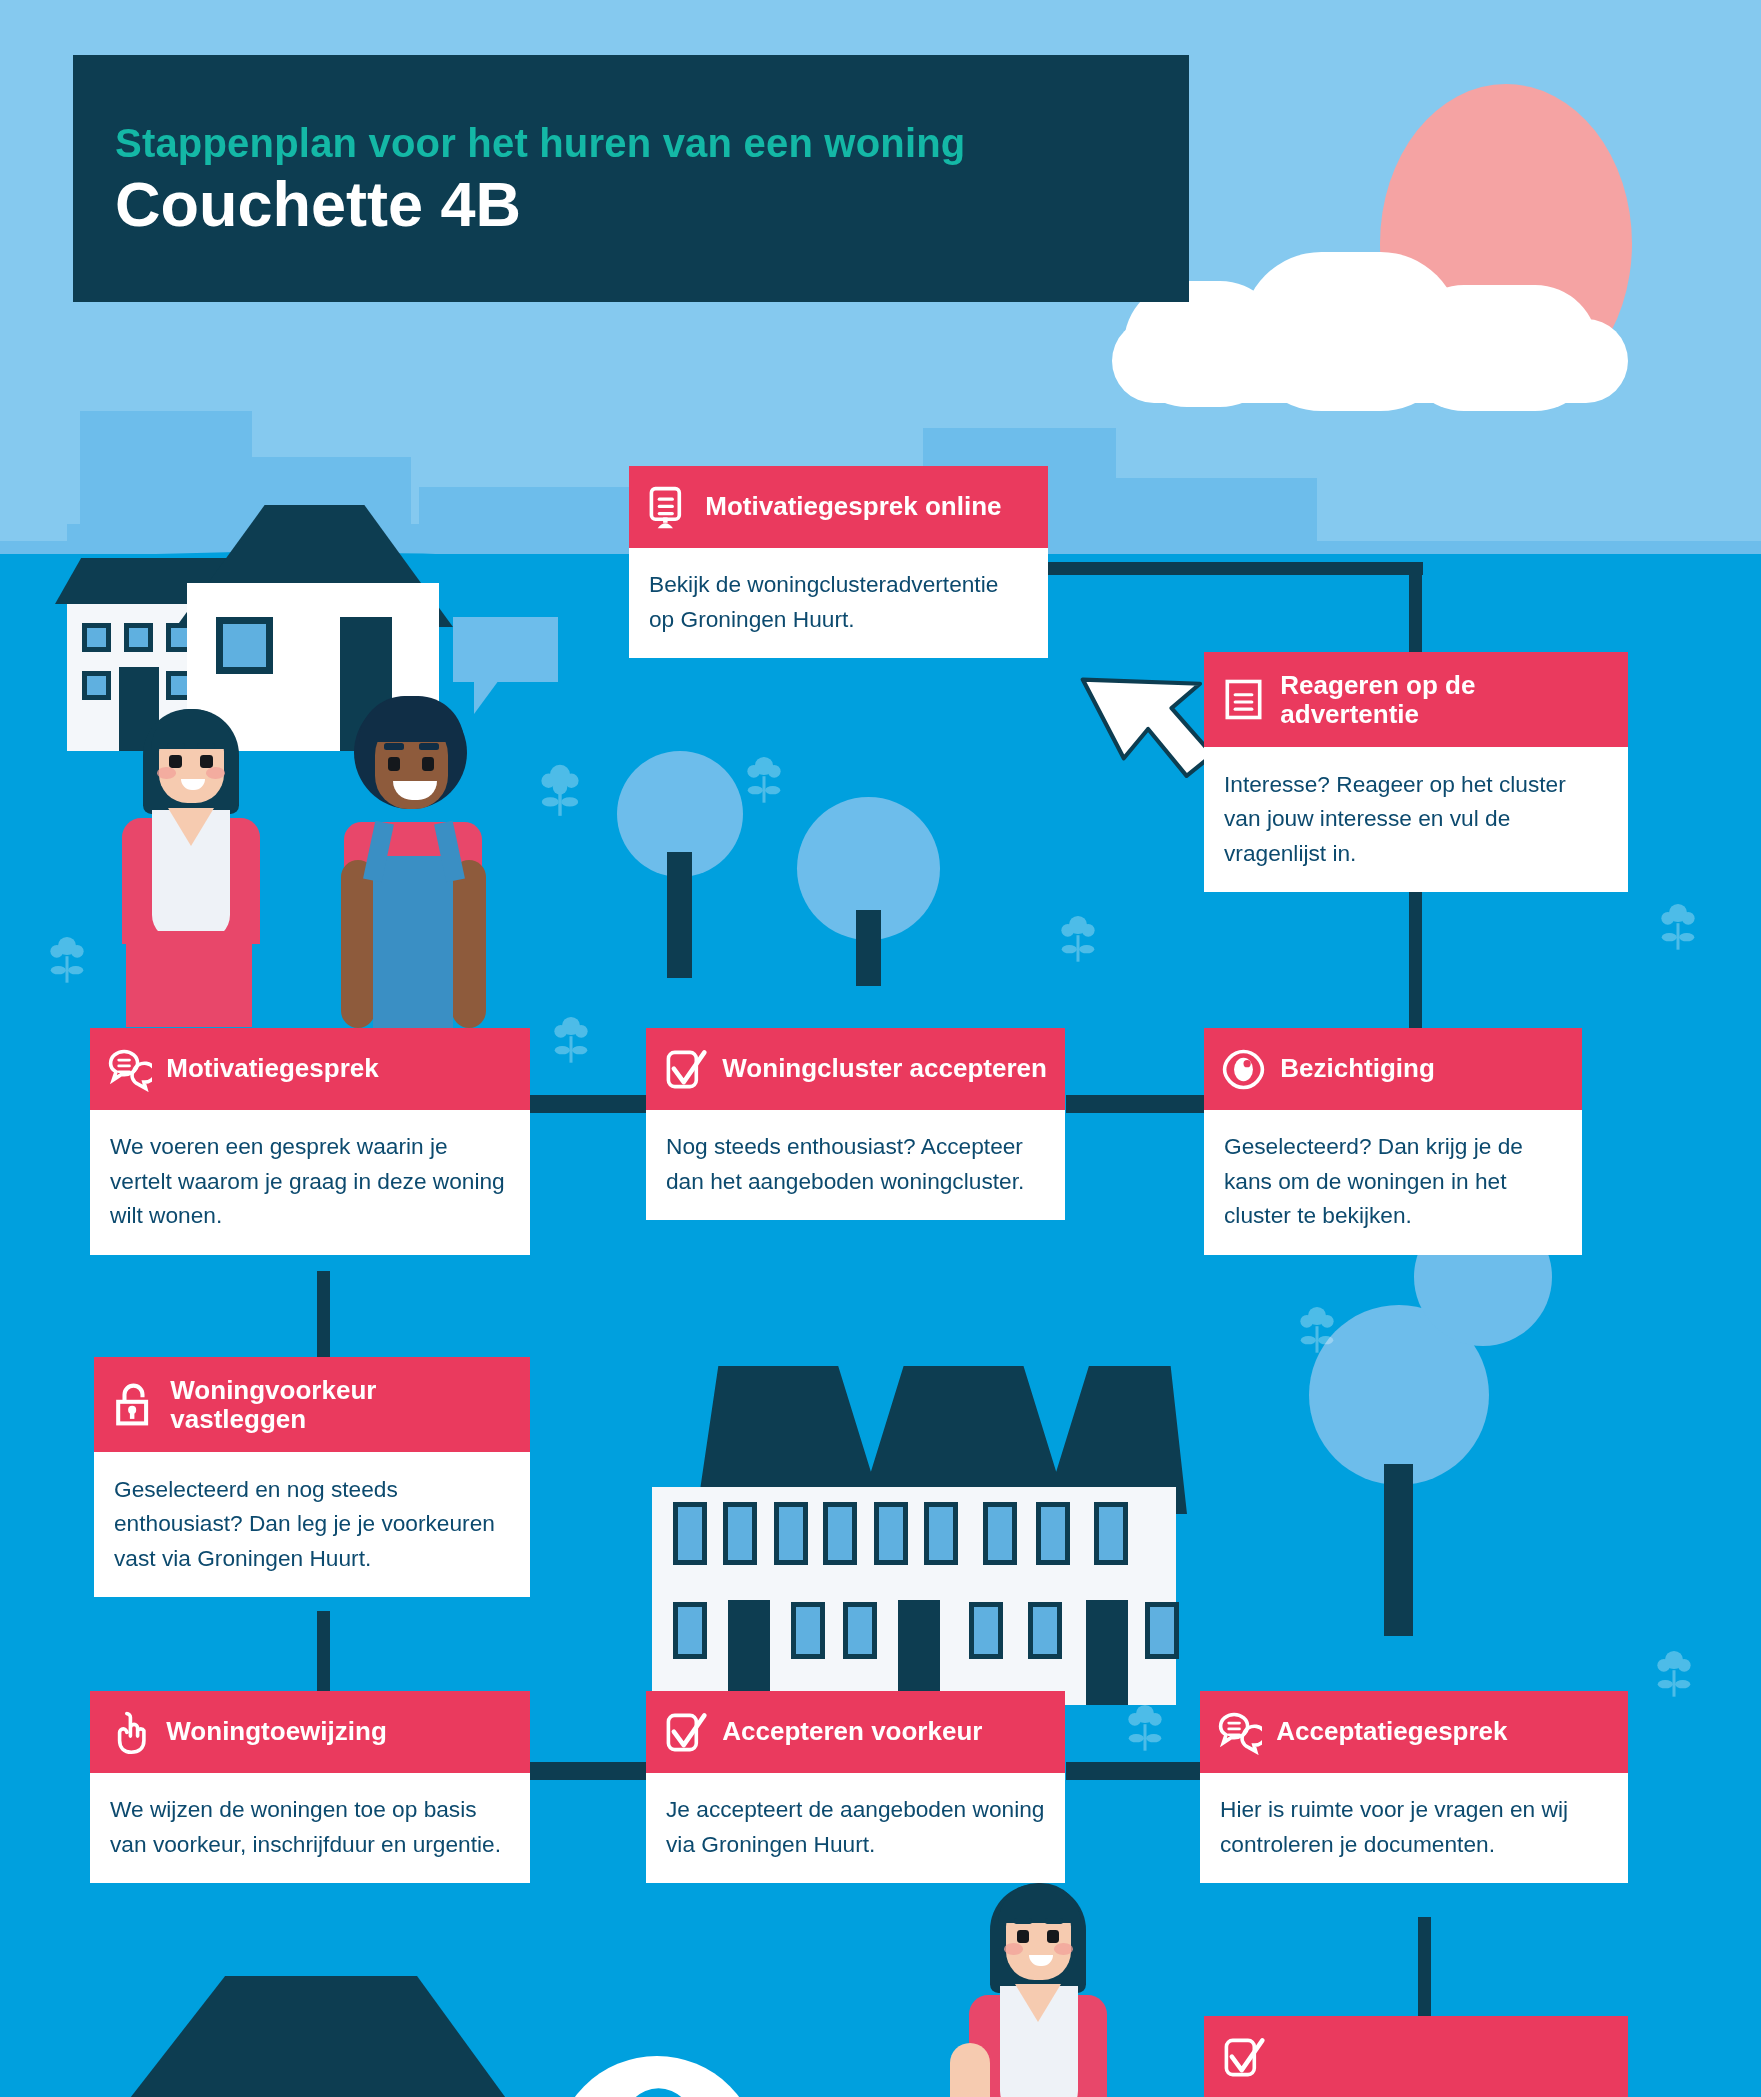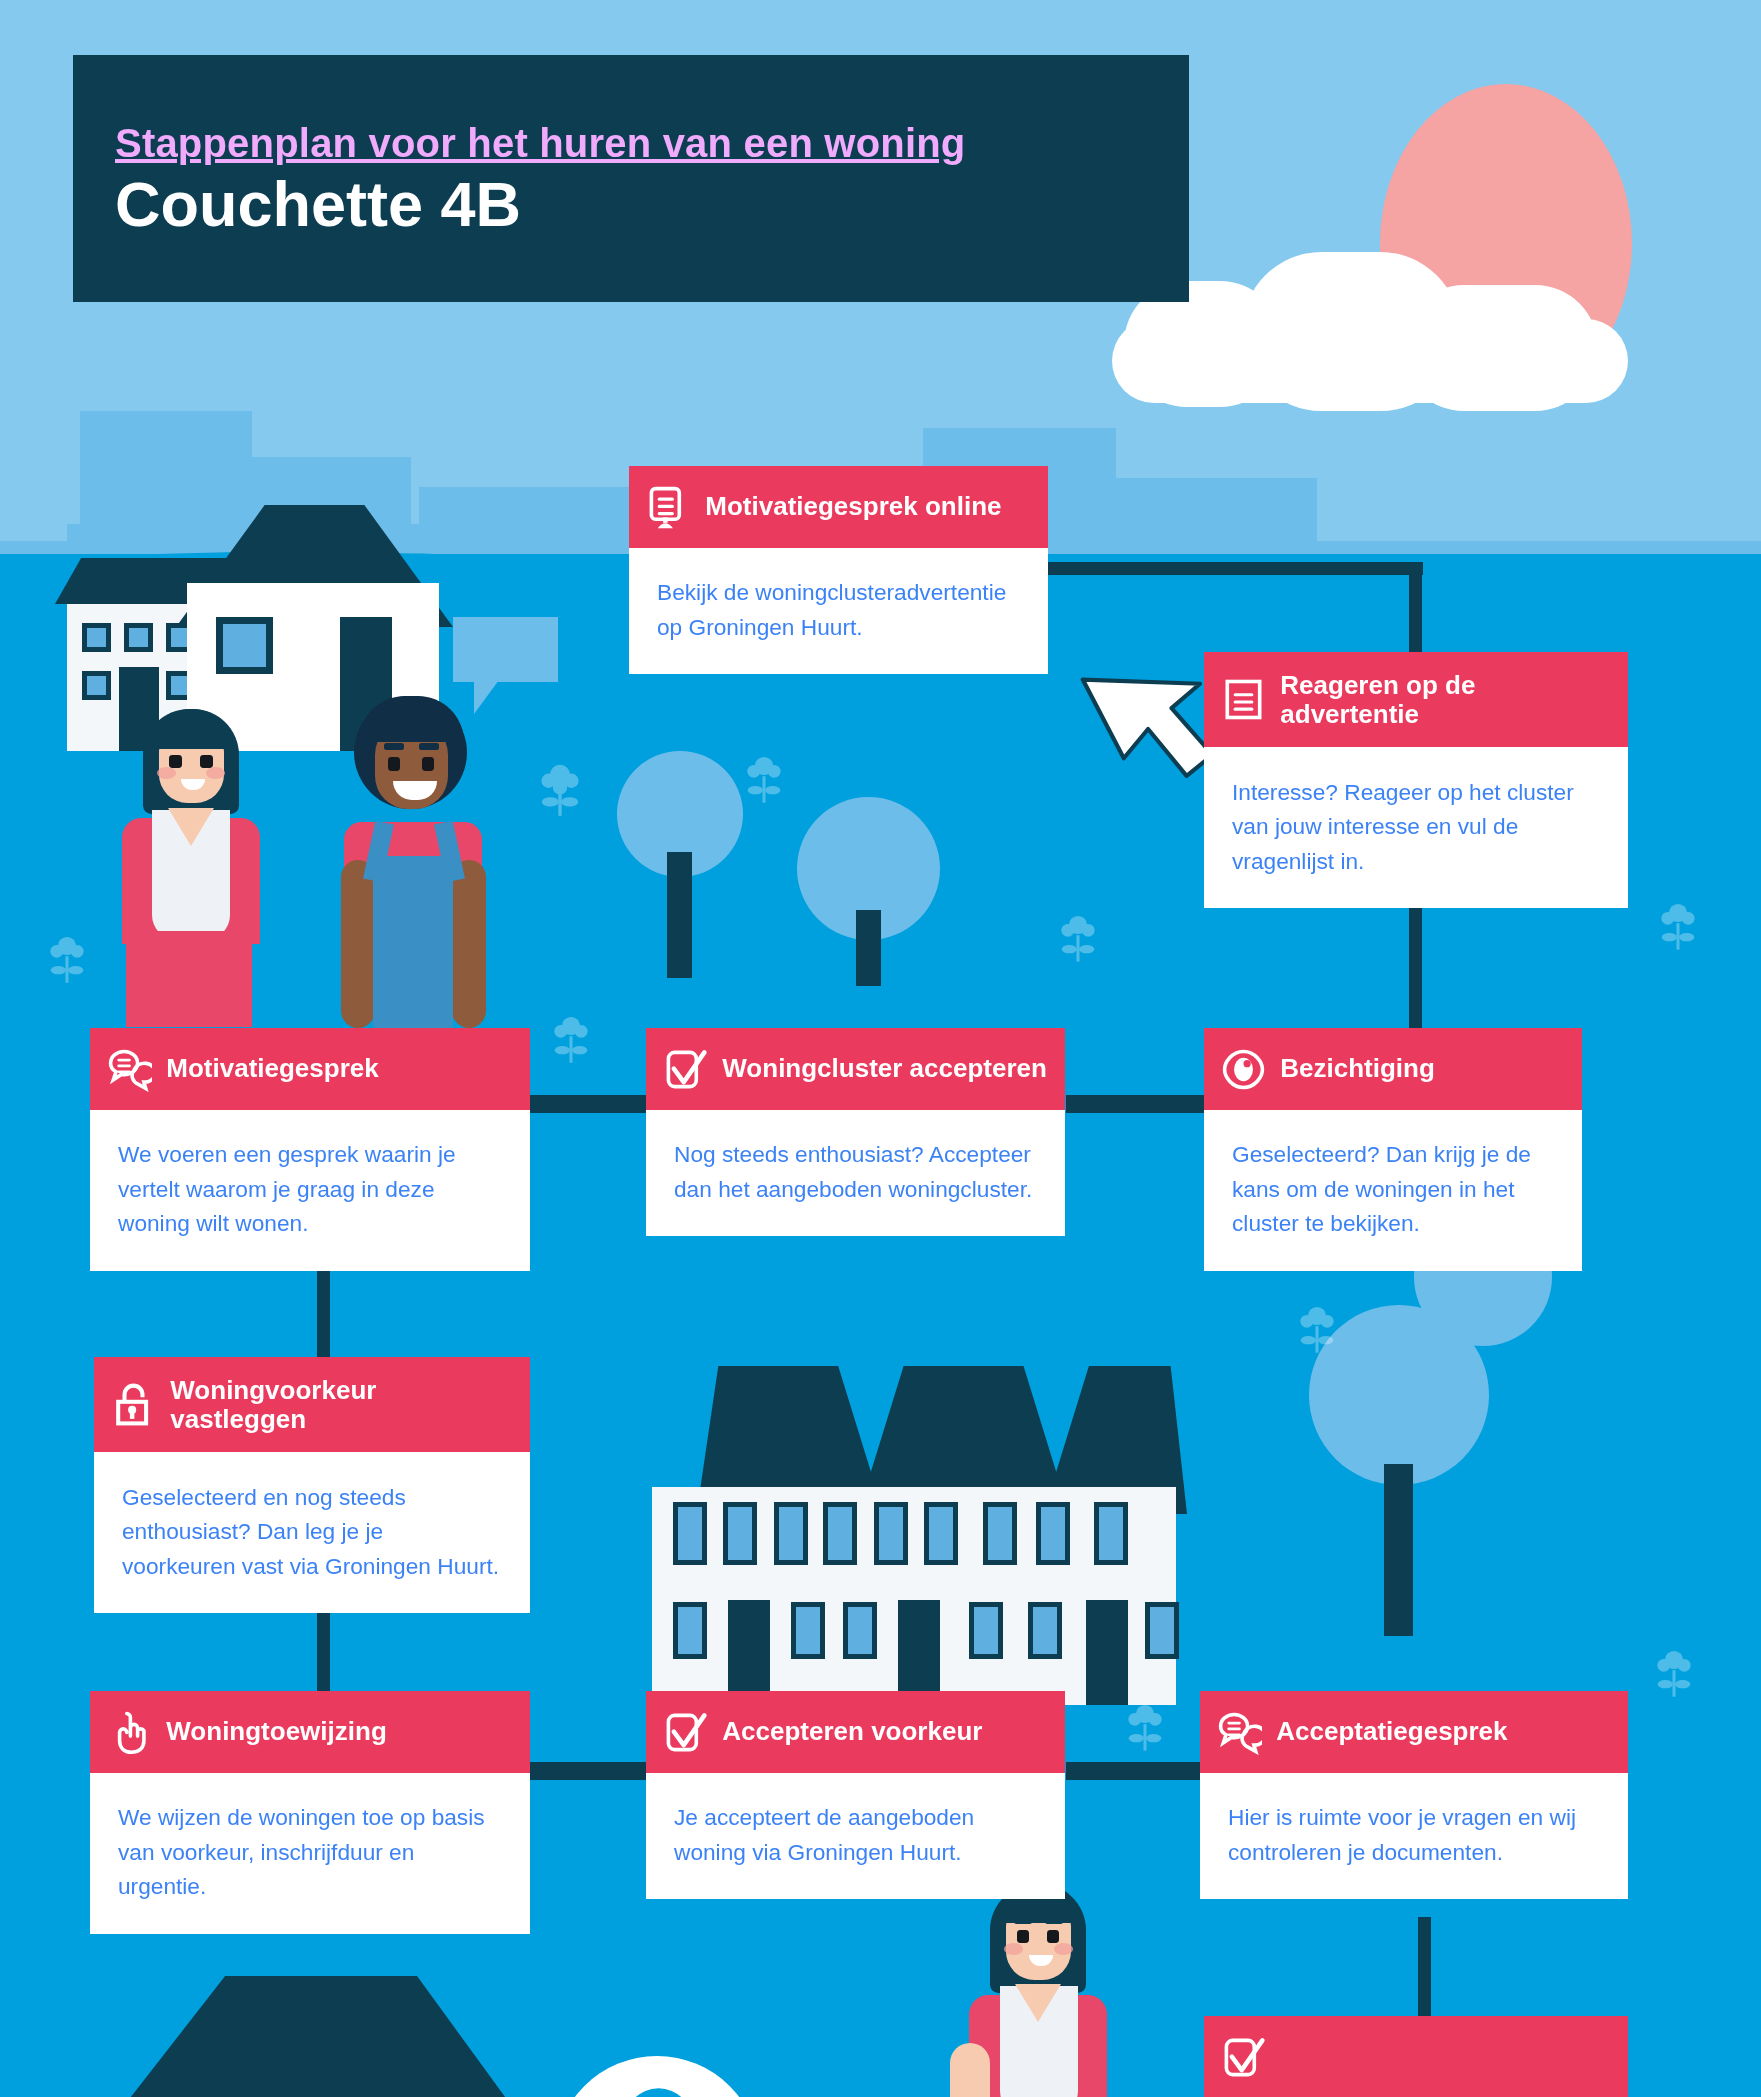--- a/index.html
+++ b/index.html
@@ -17,33 +17,33 @@
   .sun{position:absolute;left:1380px;top:84px;width:252px;height:319px;border-radius:50%;background:#f5a3a3;}
   .cloud{position:absolute;left:1078px;top:235px;width:587px;height:168px;}
   .cloud .b{position:absolute;background:#ffffff;border-radius:419px;}
 
   
   .blk{position:absolute;background:#6dbdeb;}
 
   
   .titleBox{position:absolute;left:73px;top:55px;width:1116px;height:247px;background:#0d3d51;
      display:flex;flex-direction:column;justify-content:center;padding-left:42px;box-sizing:border-box;}
-  .t1{color:#f0abfc;font-size:40px;font-weight:bold;letter-spacing:0.2px;line-height:1.1;margin-bottom:7.6px;text-decoration:underline;}
+  .t1{color:#14b8a6;font-size:40px;font-weight:bold;letter-spacing:0.2px;line-height:1.1;margin-bottom:7.6px;}
   .t2{color:#fff;font-size:63px;font-weight:bold;line-height:1.0;}
 
   
   .conn{position:absolute;background:#0d3d51;}
 
   
   .card{position:absolute;box-sizing:border-box;}
   .card .head{background:#ea3a5e;display:flex;align-items:center;padding:18.5px 17px;box-sizing:border-box;gap:14.3px;}
   .card .head .ico{flex:0 0 auto;width:45px;height:45px;display:block;}
   .card .head .ttl{color:#fff;font-size:26px;font-weight:bold;line-height:1.12;}
   .card .body{background:#fff;padding:19.3px 20px 22px 20px;box-sizing:border-box;}
-  .card .body p{margin:8px;color:#3b82f6;font-size:22.7px;line-height:1.52;}
+  .card .body p{margin:0;color:#0c4a6e;font-size:22.7px;line-height:1.52;}
 
   
   .sh{position:absolute;}
   .tree-c{position:absolute;border-radius:50%;background:#6dbdeb;}
   .tree-t{position:absolute;background:#0d3d51;}
   .flower{position:absolute;opacity:.30;}
   .keycircle{position:absolute;border-radius:50%;background:#fff;}
   .arrow{position:absolute;}
 </style>
 </head>

